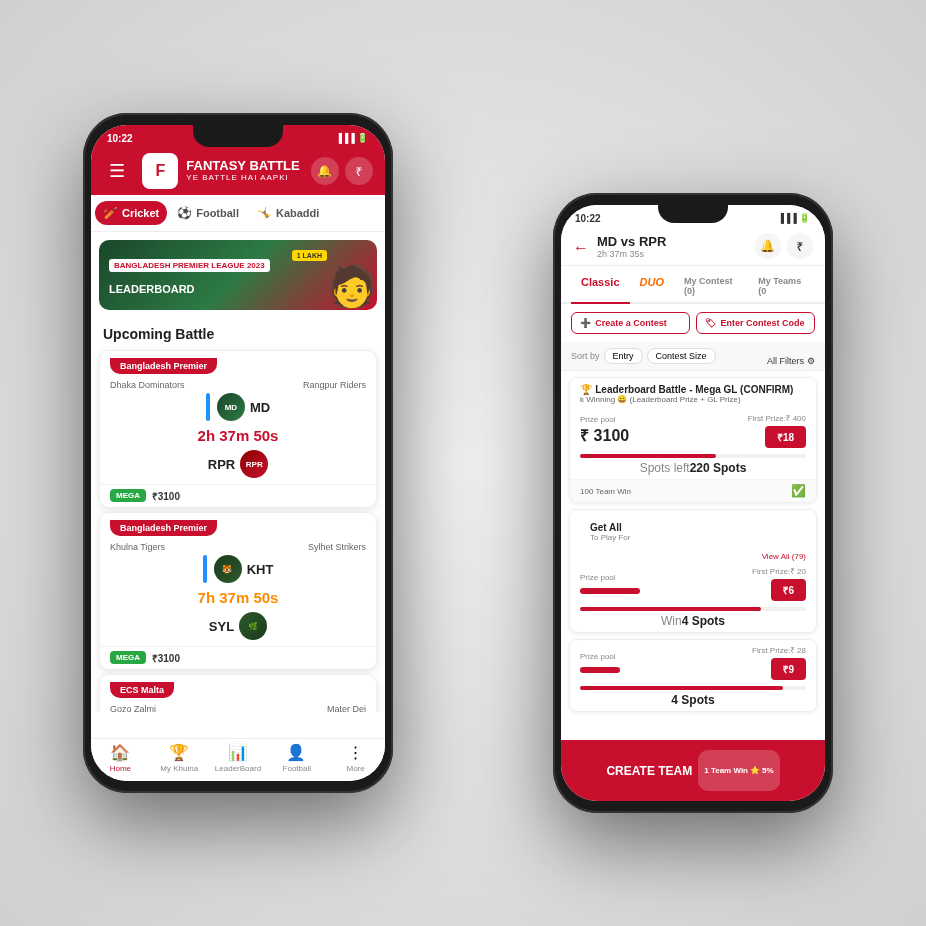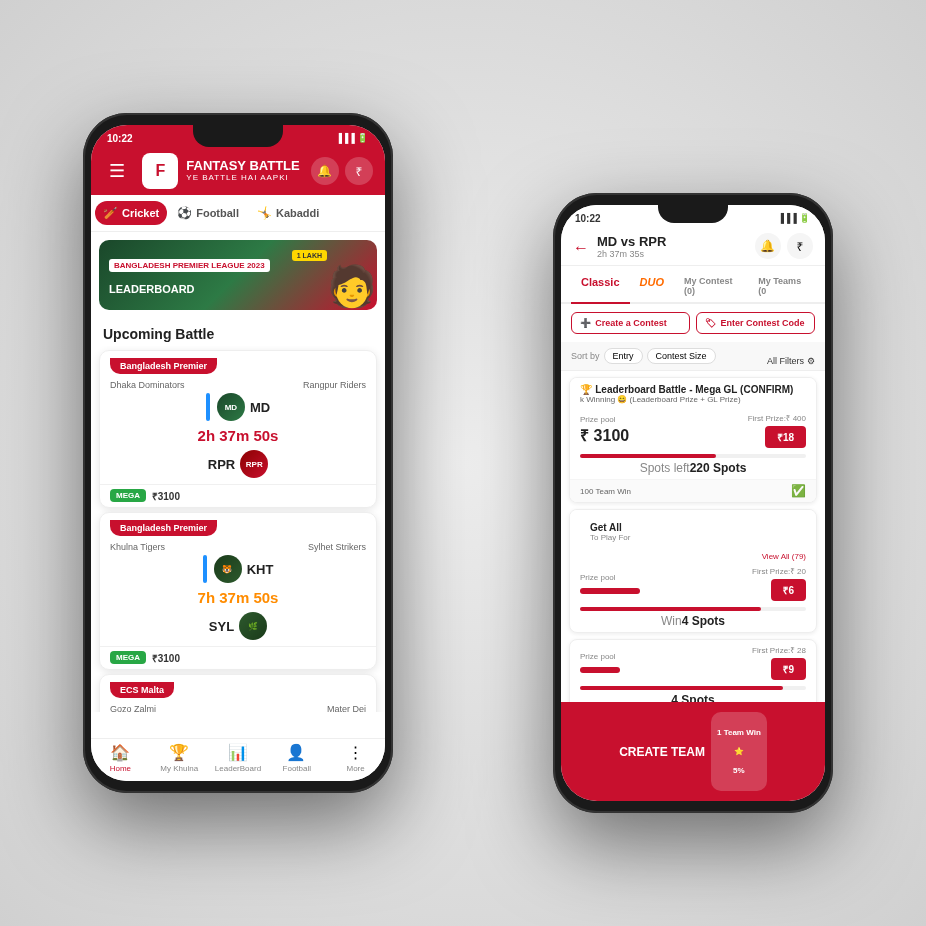--- a/index.html
+++ b/index.html
@@ -691,22 +691,21 @@
       gap: 6px;
     }
 
     .team-win-badge {
       font-size: 8px;
       background: rgba(255,255,255,0.2);
       padding: 16px 6px;
       border-radius: 10px;
       display: flex;
       align-items: center;
-      gap: 10px;
-      flex-direction: column;
+      gap: 2px;
     }
 
     .scrollable-content {
       overflow-y: auto;
       overflow-x: hidden;
     }
 
     .scrollable-content::-webkit-scrollbar {
       display: none;
     }

